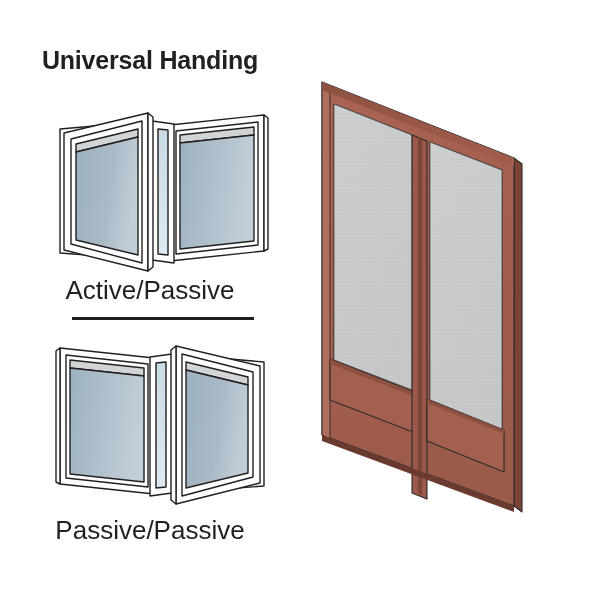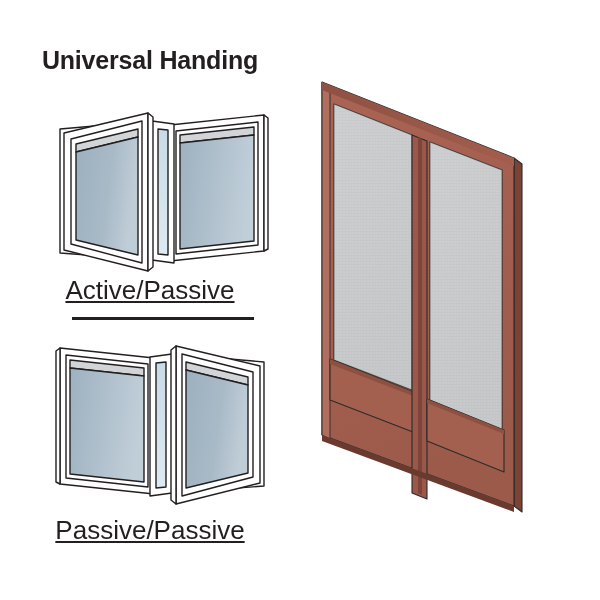--- a/index.html
+++ b/index.html
@@ -56,21 +56,20 @@
 
   .caption {
     position: absolute;
     left: 0;
     width: 300px;
     text-align: center;
     font-size: 26px;
     font-weight: normal;
     color: #231f20;
     line-height: 1;
-    text-decoration: underline;
   }
   .caption.top    { top: 277px; }
   .caption.bottom { top: 517px; }
 
   .divider {
     position: absolute;
     left: 72px;
     top: 317px;
     width: 182px;
     height: 3px;

